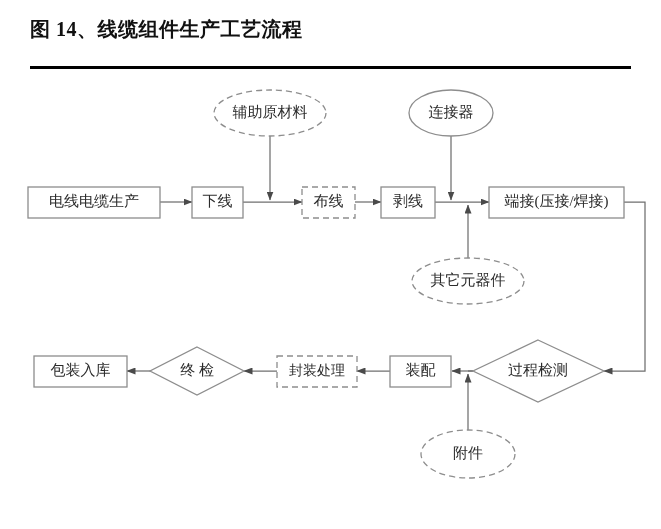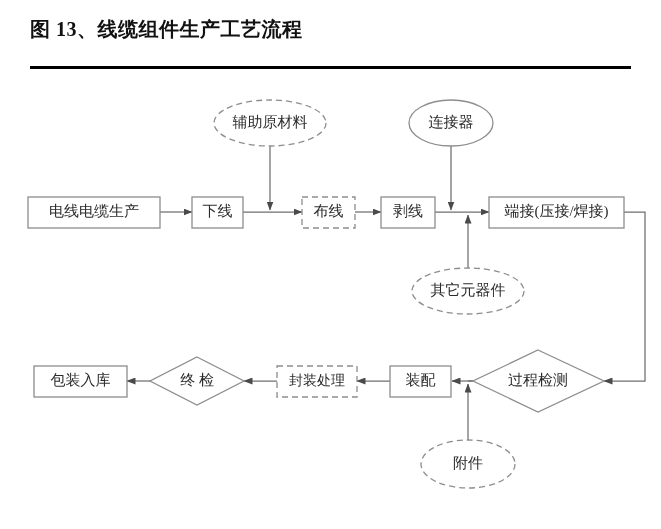--- a/index.html
+++ b/index.html
@@ -29,21 +29,21 @@
     position: absolute;
     left: 30px;
     top: 66px;
     width: 601px;
     height: 3px;
     background: #000000;
   }
   #flow-canvas {
     position: absolute;
     left: 0;
-    top: 78px;
+    top: 68px;
     width: 661px;
     height: 451px;
   }
   svg { display: block; }
   .node-box {
     fill: #ffffff;
     stroke: #8d8d8d;
     stroke-width: 1.3;
   }
   .node-box-dashed {
@@ -90,21 +90,21 @@
   .conn-arrow {
     stroke: #6f6f6f;
     stroke-width: 1.25;
     fill: none;
     marker-end: url(#arrowhead);
   }
 </style>
 </head>
 <body>
 
-<div id="figure-title">图 13、线缆组件生产工艺流程</div>
+<div id="figure-title">图 14、线缆组件生产工艺流程</div>
 
 <div id="title-rule"></div>
 
 <div id="flow-canvas">
 <svg width="661" height="451" viewBox="0 0 661 451" xmlns="http://www.w3.org/2000/svg">
   <defs>
     <marker id="arrowhead" markerWidth="9" markerHeight="7" refX="8.5" refY="3.5" orient="auto" markerUnits="userSpaceOnUse">
       <polygon points="0 0, 9 3.5, 0 7" fill="#4a4a4a"></polygon>
     </marker>
   </defs>

